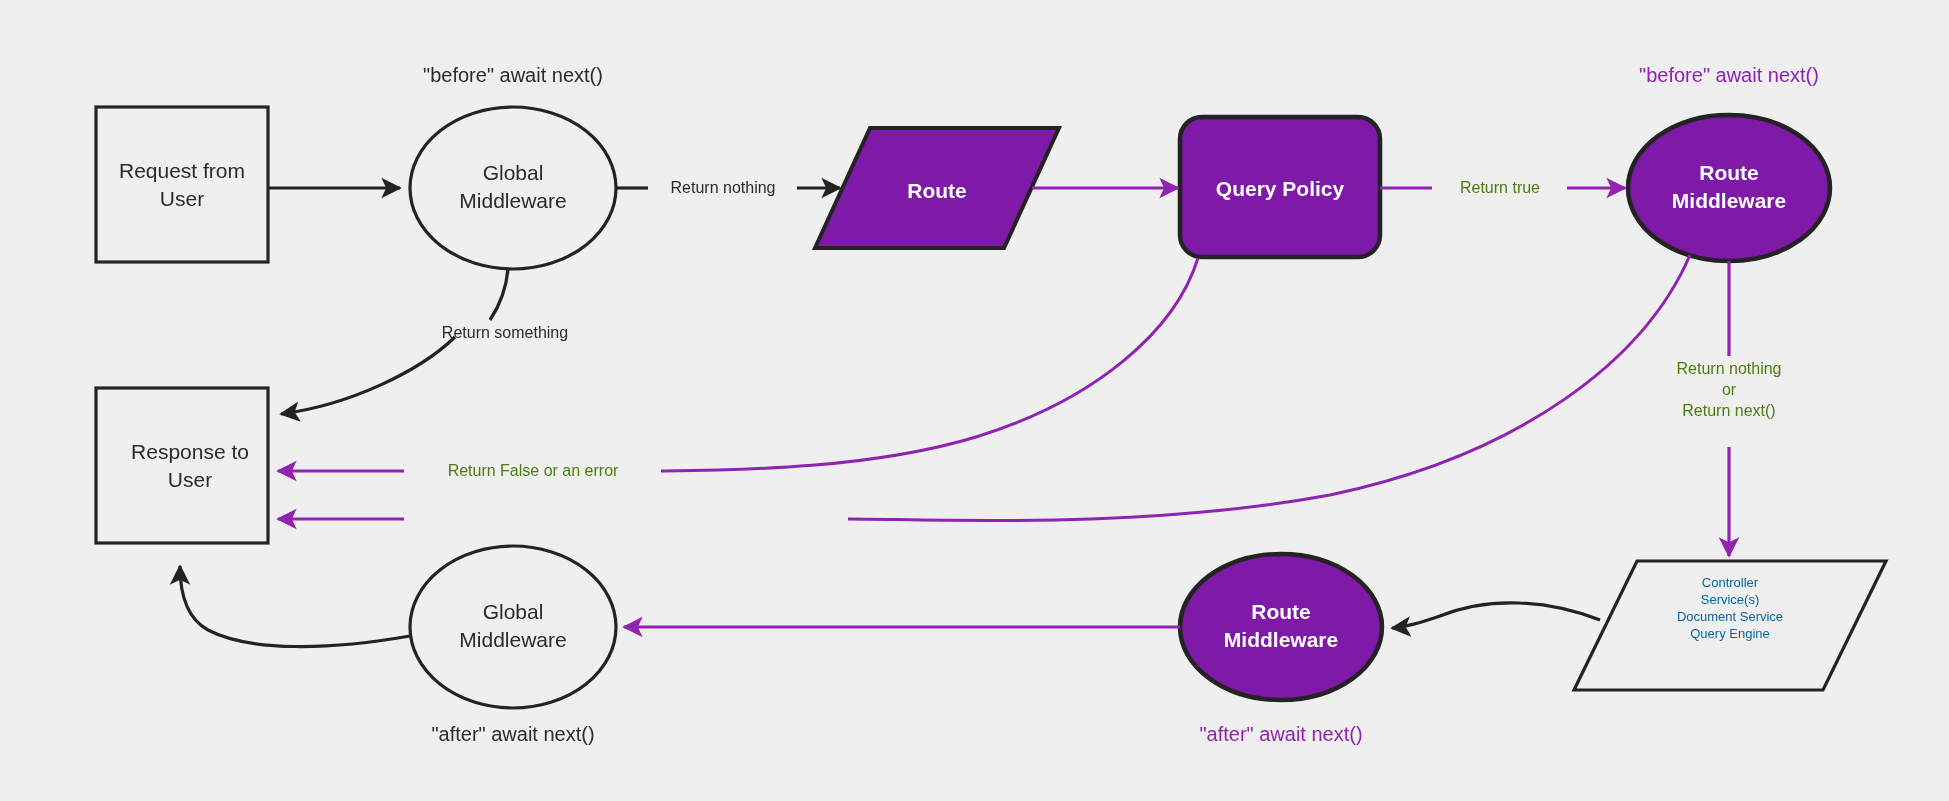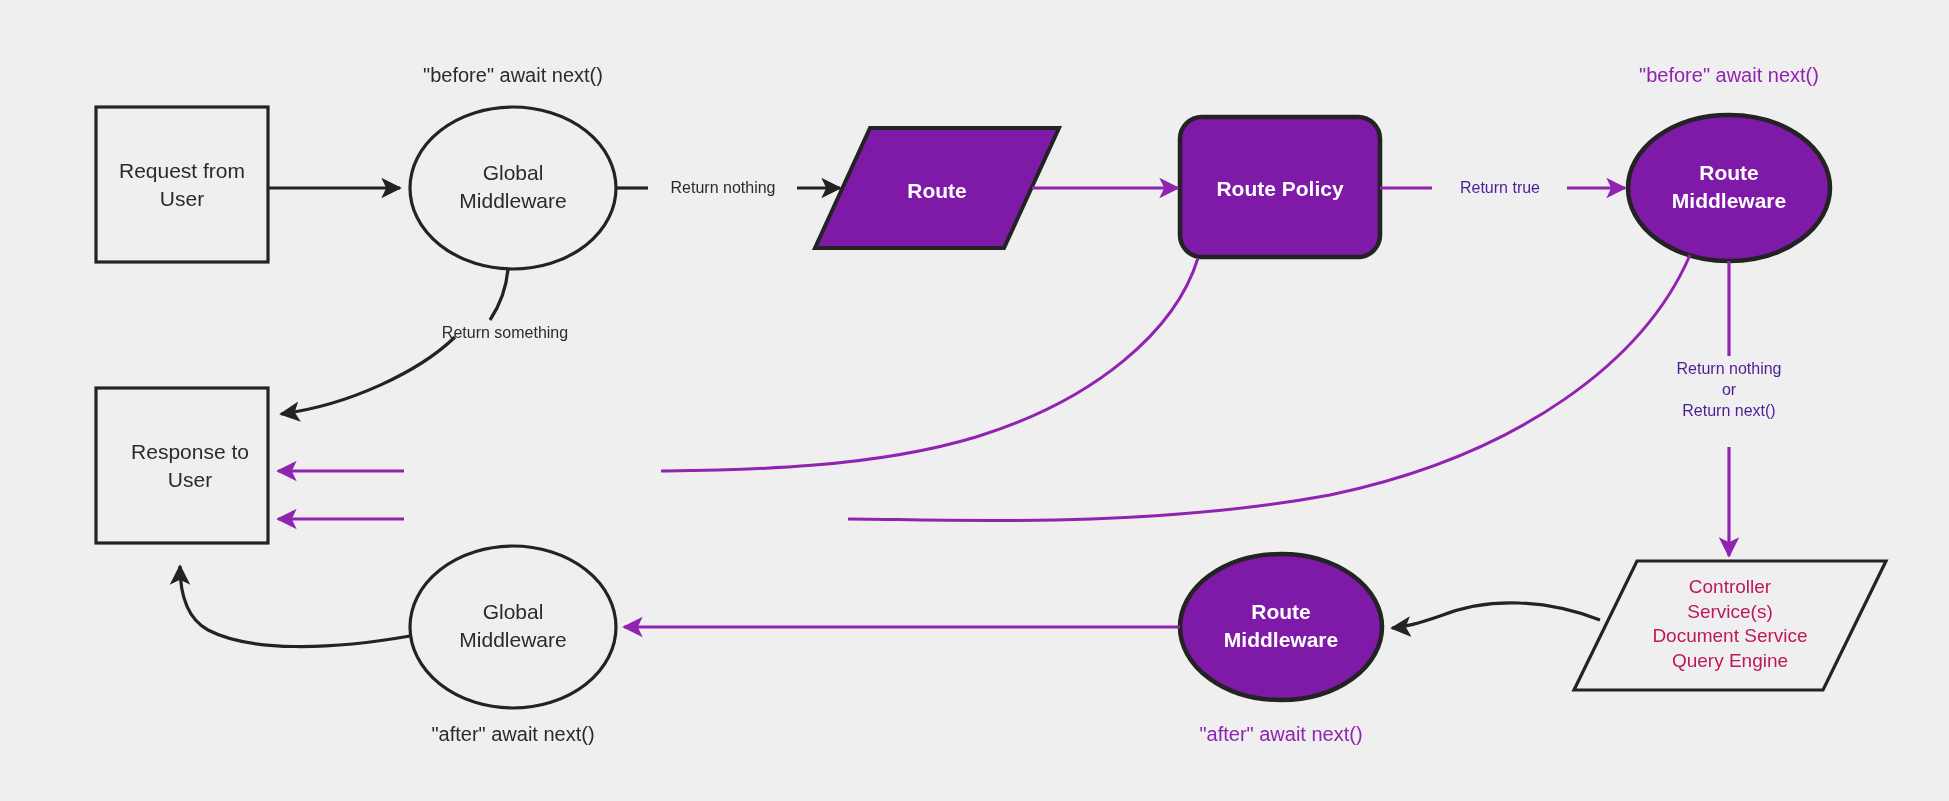--- a/index.html
+++ b/index.html
@@ -37,35 +37,35 @@
     font-size: 21px;
     font-weight: 400;
     text-align: center;
   }
   .lbl-white-bold {
     color: #ffffff;
     font-size: 21px;
     font-weight: bold;
   }
   .lbl-small-dark {
-    color: #be185d;
-    font-size: 19px;
+    color: #0369a1;
+    font-size: 13px;
     font-weight: 400;
     line-height: 1.30;
   }
   .edge-label {
     position: absolute;
     text-align: center;
     font-size: 16px;
     line-height: 1.32;
     white-space: pre-line;
     pointer-events: none;
   }
   .el-dark { color: #2b2b2b; }
-  .el-purple { color: #4c1d95; }
+  .el-purple { color: #4d7c0f; }
   .annot {
     position: absolute;
     text-align: center;
     font-size: 20px;
     pointer-events: none;
     white-space: nowrap;
   }
   .an-dark { color: #2b2b2b; }
   .an-purple { color: #9023b0; }
 </style>
@@ -132,21 +132,21 @@
   </svg>
 
   <div class="shape-label lbl-dark" style="left:96px; top:157px; width:172px;">Request from
 User</div>
 
   <div class="shape-label lbl-dark" style="left:410px; top:159px; width:206px;">Global
 Middleware</div>
 
   <div class="shape-label lbl-white-bold" style="left:837px; top:177px; width:200px;">Route</div>
 
-  <div class="shape-label lbl-white-bold" style="left:1180px; top:175px; width:200px;">Route Policy</div>
+  <div class="shape-label lbl-white-bold" style="left:1180px; top:175px; width:200px;">Query Policy</div>
 
   <div class="shape-label lbl-white-bold" style="left:1629px; top:159px; width:200px;">Route
 Middleware</div>
 
   <div class="shape-label lbl-small-dark" style="left:1630px; top:575px; width:200px;">Controller
 Service(s)
 Document Service
 Query Engine</div>
 
   <div class="shape-label lbl-white-bold" style="left:1181px; top:598px; width:200px;">Route
@@ -161,20 +161,21 @@
   <div class="edge-label el-dark" style="left:648px; top:177px; width:150px;">Return nothing</div>
 
   <div class="edge-label el-dark" style="left:410px; top:310px; width:190px;margin-top:12px;">Return something</div>
 
   <div class="edge-label el-purple" style="left:1432px; top:177px; width:136px;">Return true</div>
 
   <div class="edge-label el-purple" style="left:1629px; top:358px; width:200px;">Return nothing
 or
 Return next()</div>
 
+  <div class="edge-label el-purple" style="left:404px; top:460px; width:258px;">Return False or an error</div>
 
 
   <div class="annot an-dark" style="left:363px; top:64px; width:300px;">"before" await next()</div>
 
   <div class="annot an-purple" style="left:1579px; top:64px; width:300px;">"before" await next()</div>
 
   <div class="annot an-dark" style="left:363px; top:723px; width:300px;">"after" await next()</div>
 
   <div class="annot an-purple" style="left:1131px; top:723px; width:300px;">"after" await next()</div>
 

